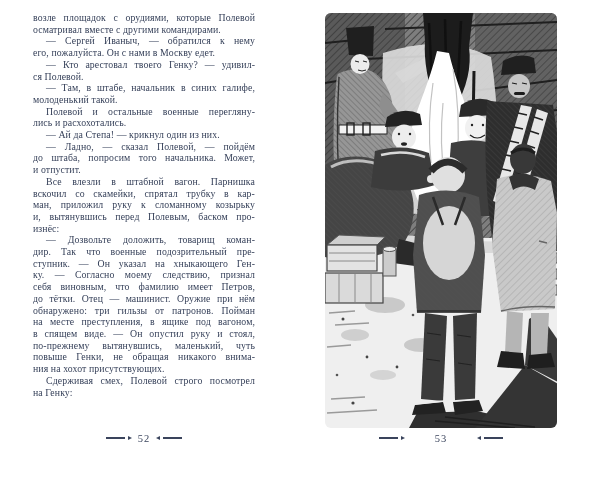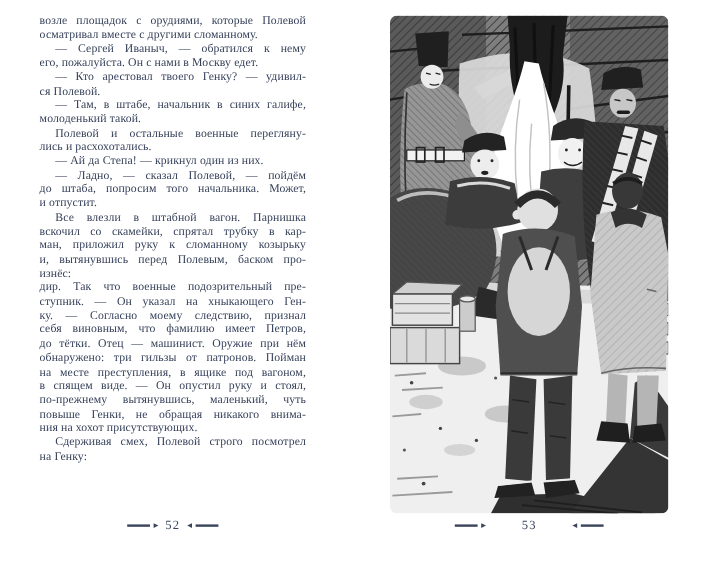--- a/index.html
+++ b/index.html
@@ -44,38 +44,39 @@
   .illustration svg { display:block; width:232px; height:415px; }
 </style>
 </head>
 <body>
 
 <div class="spread">
 
   <div>
     <div class="text-block">
         <div class="line j">возле площадок с орудиями, которые Полевой</div>
-        <div class="line">осматривал вместе с другими сломанному.</div>
+        <div class="line">осматривал вместе с другими командирами.</div>
         <div class="line ind j">— Сергей Иваныч, — обратился к нему</div>
         <div class="line">его, пожалуйста. Он с нами в Москву едет.</div>
         <div class="line ind j">— Кто арестовал твоего Генку? — удивил-</div>
         <div class="line">ся Полевой.</div>
         <div class="line ind j">— Там, в штабе, начальник в синих галифе,</div>
         <div class="line">молоденький такой.</div>
         <div class="line ind j">Полевой и остальные военные перегляну-</div>
         <div class="line">лись и расхохотались.</div>
         <div class="line ind">— Ай да Степа! — крикнул один из них.</div>
         <div class="line ind j">— Ладно, — сказал Полевой, — пойдём</div>
         <div class="line j">до штаба, попросим того начальника. Может,</div>
         <div class="line">и отпустит.</div>
         <div class="line ind j">Все влезли в штабной вагон. Парнишка</div>
         <div class="line j">вскочил со скамейки, спрятал трубку в кар-</div>
         <div class="line j">ман, приложил руку к сломанному козырьку</div>
         <div class="line j">и, вытянувшись перед Полевым, баском про-</div>
         <div class="line">изнёс:</div>
+        <div class="line ind j">— Дозвольте доложить, товарищ коман-</div>
         <div class="line j">дир. Так что военные подозрительный пре-</div>
         <div class="line j">ступник. — Он указал на хныкающего Ген-</div>
         <div class="line j">ку. — Согласно моему следствию, признал</div>
         <div class="line j">себя виновным, что фамилию имеет Петров,</div>
         <div class="line j">до тётки. Отец — машинист. Оружие при нём</div>
         <div class="line j">обнаружено: три гильзы от патронов. Пойман</div>
         <div class="line j">на месте преступления, в ящике под вагоном,</div>
         <div class="line j">в спящем виде. — Он опустил руку и стоял,</div>
         <div class="line j">по-прежнему вытянувшись, маленький, чуть</div>
         <div class="line j">повыше Генки, не обращая никакого внима-</div>

